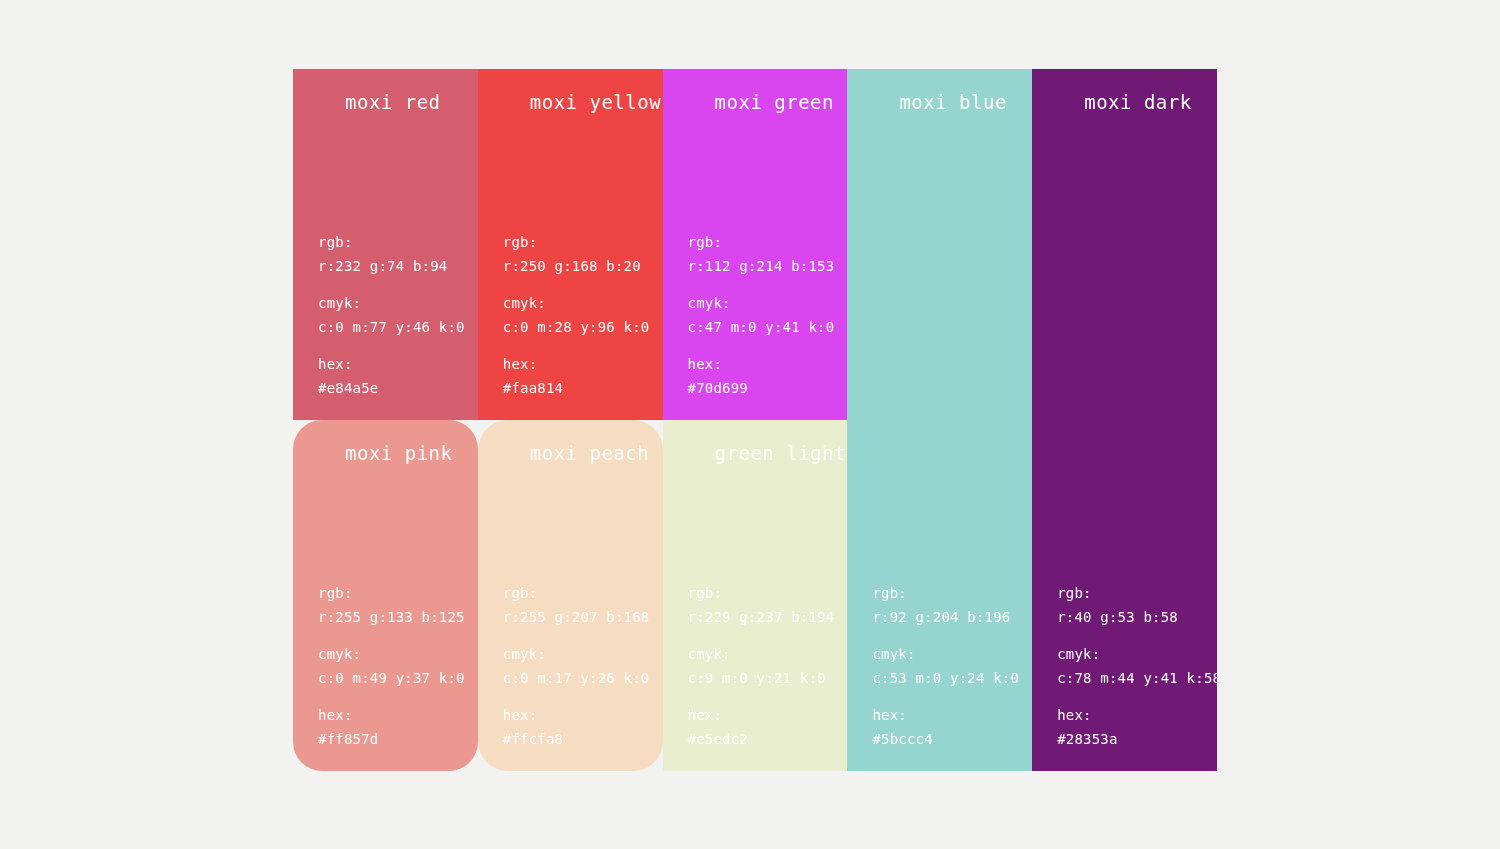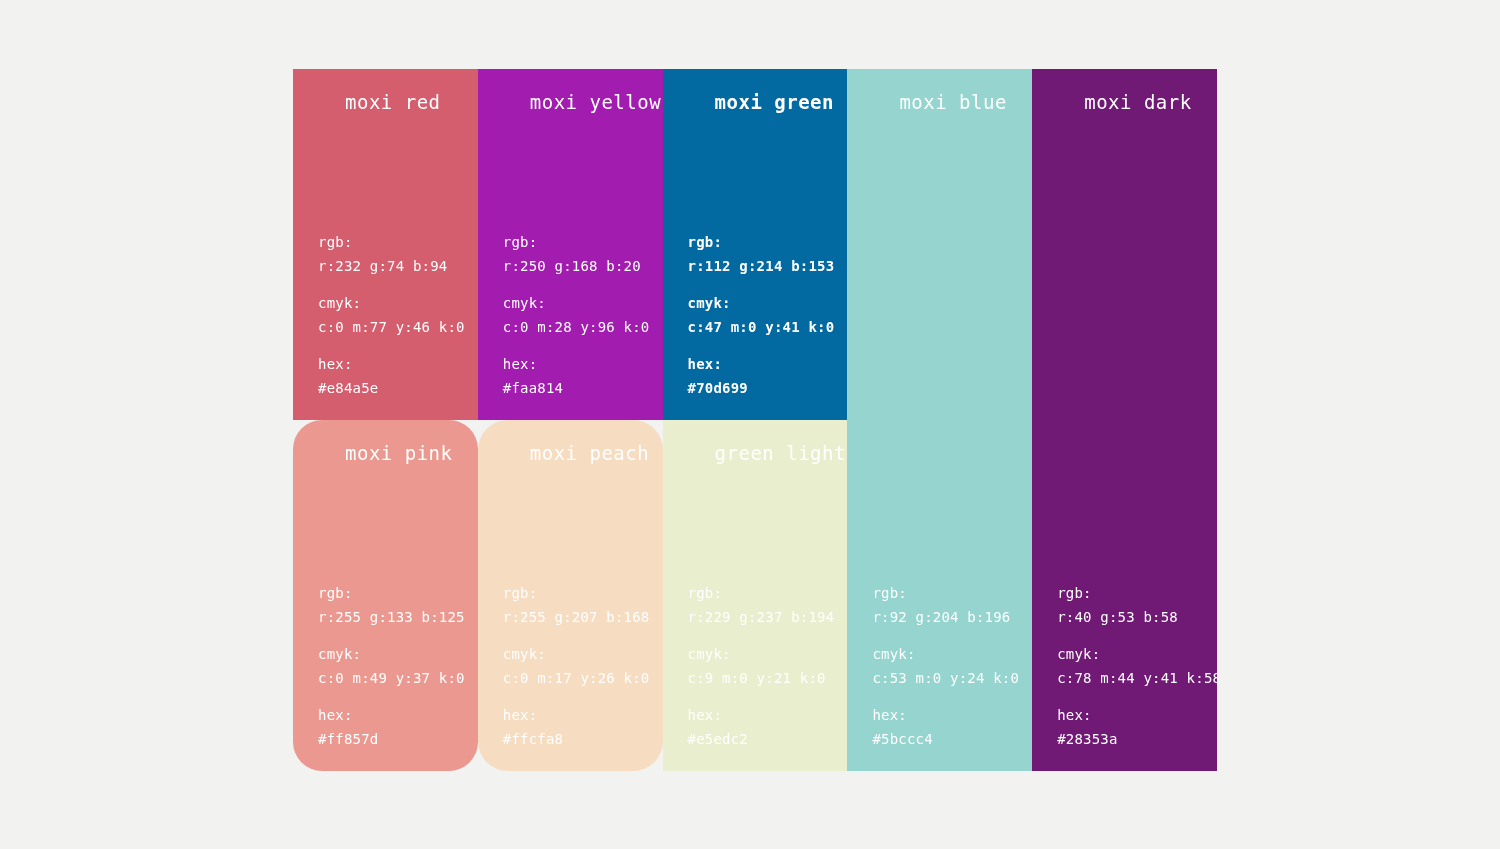--- a/index.html
+++ b/index.html
@@ -88,38 +88,38 @@
         <div class="info-block">
           <span class="info-key">cmyk:</span>
           <span class="info-val">c:0 m:77 y:46 k:0</span>
         </div>
         <div class="info-block">
           <span class="info-key">hex:</span>
           <span class="info-val">#e84a5e</span>
         </div>
       </div>
     </div>
-    <div class="swatch txt-light" style="background: #a21caf; grid-area: 1 / 2;">
+    <div class="swatch txt-light" style="background: #ef4444; grid-area: 1 / 2;">
       <div class="swatch-label">moxi yellow</div>
       <div class="swatch-info">
         <div class="info-block">
           <span class="info-key">rgb:</span>
           <span class="info-val">r:250 g:168 b:20</span>
         </div>
         <div class="info-block">
           <span class="info-key">cmyk:</span>
           <span class="info-val">c:0 m:28 y:96 k:0</span>
         </div>
         <div class="info-block">
           <span class="info-key">hex:</span>
           <span class="info-val">#faa814</span>
         </div>
       </div>
     </div>
-    <div class="swatch txt-light" style="background: #0369a1; grid-area: 1 / 3; font-weight: bold;">
+    <div class="swatch txt-light" style="background: #d946ef; grid-area: 1 / 3;">
       <div class="swatch-label">moxi green</div>
       <div class="swatch-info">
         <div class="info-block">
           <span class="info-key">rgb:</span>
           <span class="info-val">r:112 g:214 b:153</span>
         </div>
         <div class="info-block">
           <span class="info-key">cmyk:</span>
           <span class="info-val">c:47 m:0 y:41 k:0</span>
         </div>

